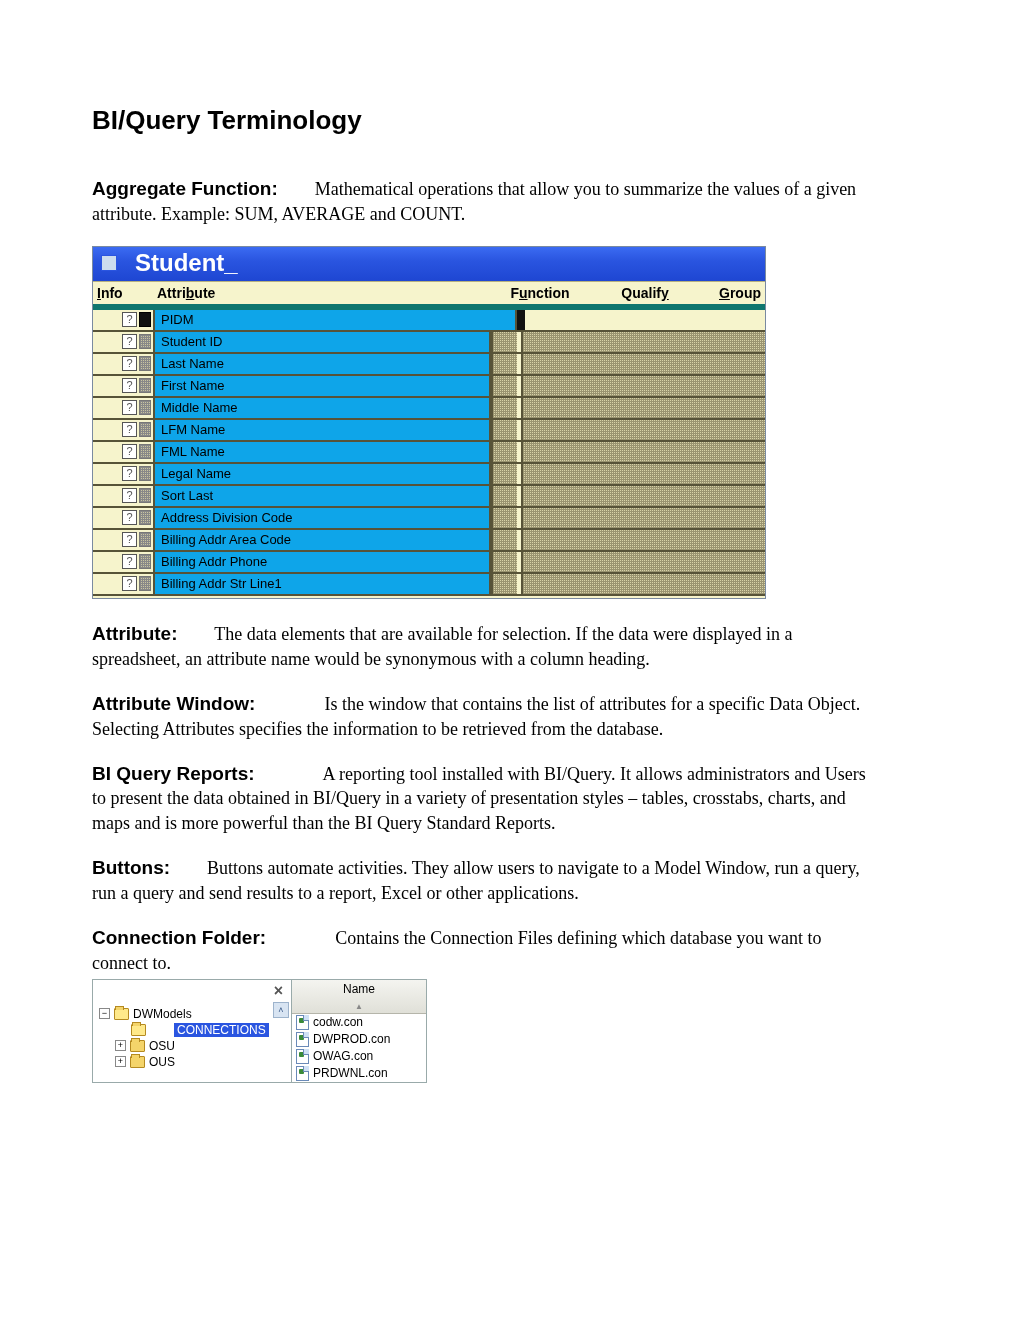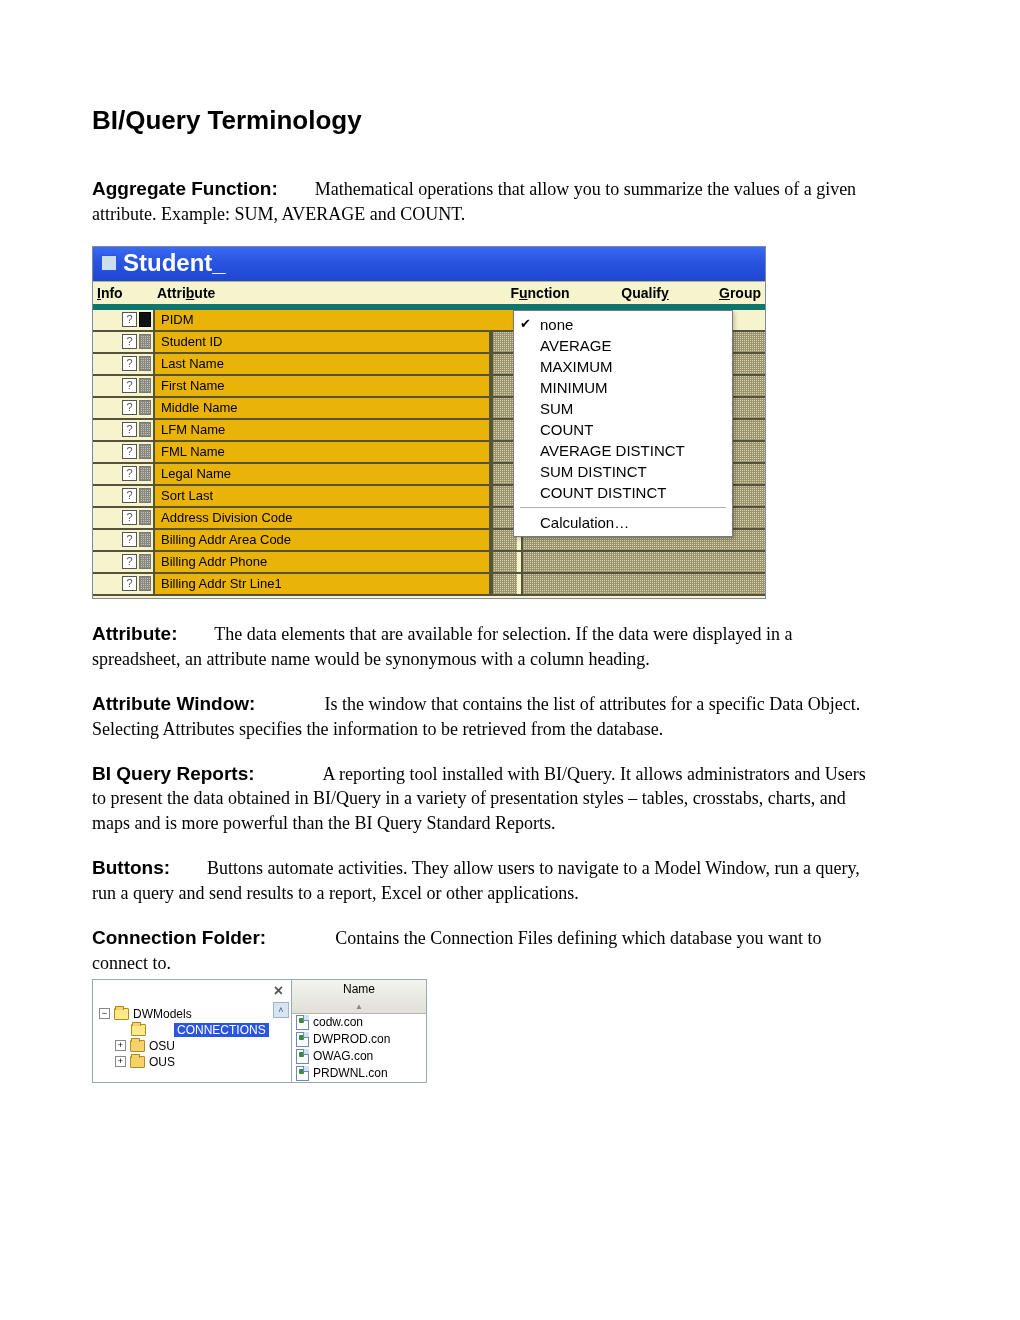--- a/index.html
+++ b/index.html
@@ -42,21 +42,21 @@
   }
   .sw-titlebar {
     background: linear-gradient(to bottom, #3b6bf2 0%, #2a55e0 40%, #1e46d2 100%);
     color: #fff;
     font-family: Verdana, Tahoma, sans-serif;
     font-size: 24px;
     font-weight: bold;
     padding: 2px 8px 4px 8px;
     display: flex;
     align-items: center;
-    gap: 6px;
+    gap: 18px;
   }
   .sw-title-icon {
     width: 16px; height: 16px;
     background: #cde; border: 1px solid #2a55e0;
   }
   .sw-header {
     background: #f6f4cc;
     border-top: 1px solid #b5b080;
     border-bottom: 6px solid #0f766e;
     display: flex;
@@ -107,21 +107,21 @@
     background-color: #c8c4a0;
     border: 1px solid #777;
   }
   .grip-dark {
     width: 12px; height: 15px;
     background: #111;
     border: 1px solid #000;
   }
   .sw-attr-cell {
     flex: 1 1 auto;
-    background: #eab308;
+    background: #0ea5e9;
     border-left: 2px solid #575338;
     border-right: 2px solid #575338;
     padding: 2px 6px 0 6px;
     font-family: Verdana, Tahoma, sans-serif;
     font-size: 13px;
     white-space: nowrap;
     overflow: hidden;
   }
   .sw-right-pad-wide {
     width: 26px;
@@ -464,33 +464,20 @@
             <span class="qmark">?</span>
             <span class="grip"></span>
           </div>
         <div class="sw-attr-cell">Billing Addr Str Line1</div>
         <div class="sw-right-pad-wide"></div>
           <div class="sw-tail">
             <div class="hatch"></div>
           </div>
       </div>
 
-      <div class="func-menu">
-        <div class="func-item sel">none</div>
-        <div class="func-item">AVERAGE</div>
-        <div class="func-item">MAXIMUM</div>
-        <div class="func-item">MINIMUM</div>
-        <div class="func-item">SUM</div>
-        <div class="func-item">COUNT</div>
-        <div class="func-item">AVERAGE DISTINCT</div>
-        <div class="func-item">SUM DISTINCT</div>
-        <div class="func-item">COUNT DISTINCT</div>
-        <div class="func-sep"></div>
-        <div class="func-item">Calculation…</div>
-      </div>
 
     </div>
   </div>
 
   <p class="term">
     <span class="term-label">Attribute:</span>
     <span class="term-gap"></span>
     <span>The data elements that are available for selection.  If the data were displayed in a spreadsheet, an attribute name would be synonymous with a column heading.</span>
   </p>
 

